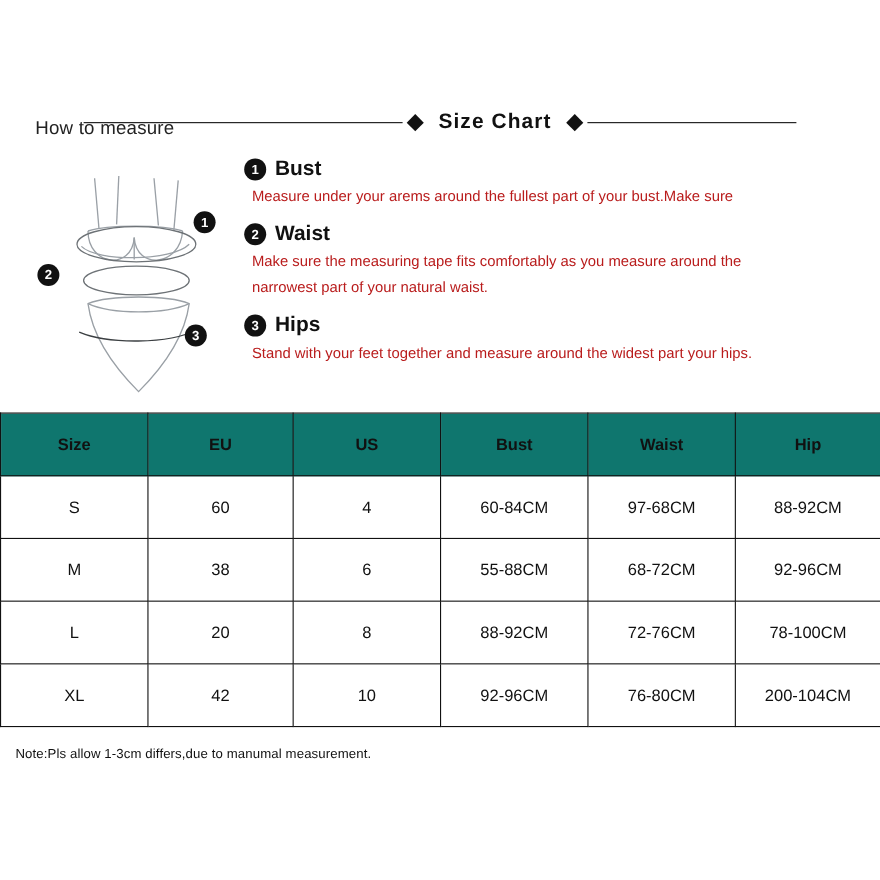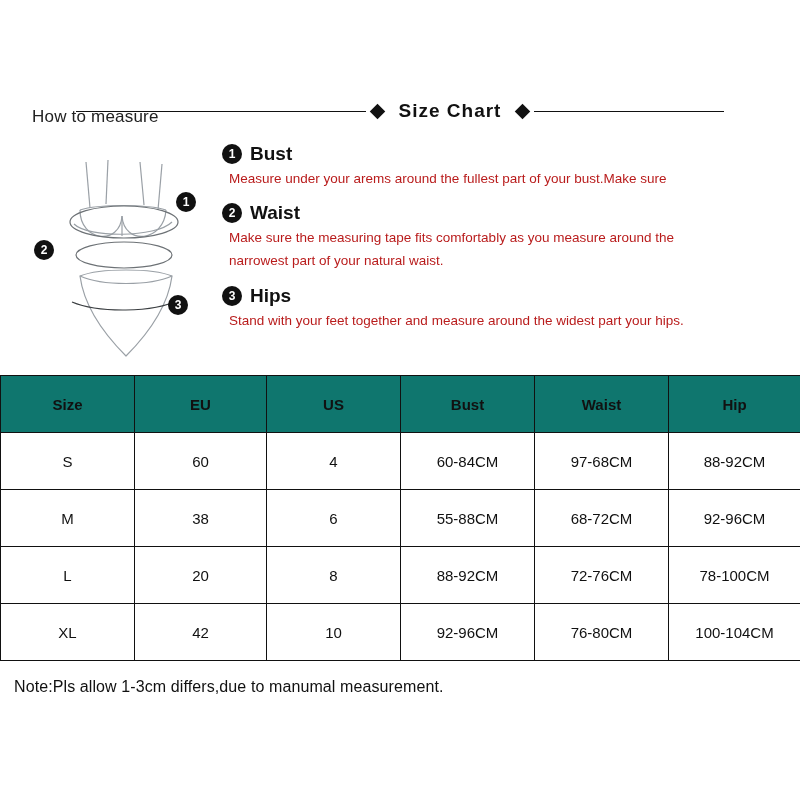--- a/index.html
+++ b/index.html
@@ -157,21 +157,21 @@
   col.c-us    { width: 134px; }
   col.c-bust  { width: 134px; }
   col.c-waist { width: 134px; }
   col.c-hip   { width: 132px; }
 
   
   .note {
     position: absolute;
     left: 14px;
     top: 678px;
-    font-size: 16px;
+    font-size: 12px;
     color: #111;
     letter-spacing: 0.1px;
   }
 </style>
 </head>
 <body>
 
 <div class="page">
 
   <div class="title-row">
@@ -287,21 +287,21 @@
           <td>88-92CM</td>
           <td>72-76CM</td>
           <td>78-100CM</td>
         </tr>
         <tr>
           <td>XL</td>
           <td>42</td>
           <td>10</td>
           <td>92-96CM</td>
           <td>76-80CM</td>
-          <td>100-104CM</td>
+          <td>200-104CM</td>
         </tr>
       </tbody>
     </table>
   </div>
 
   <div class="note">Note:Pls allow 1-3cm differs,due to manumal measurement.</div>
 
 </div>
 
 </body></html>

